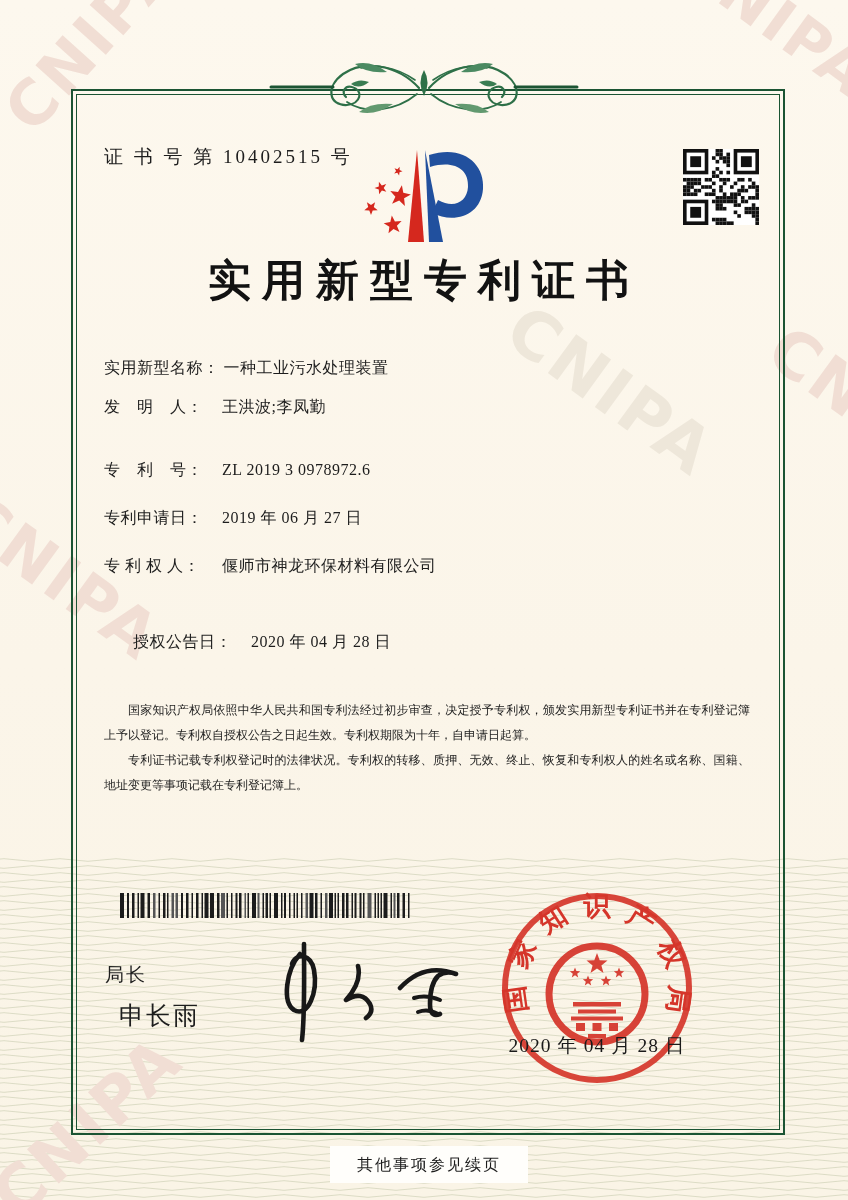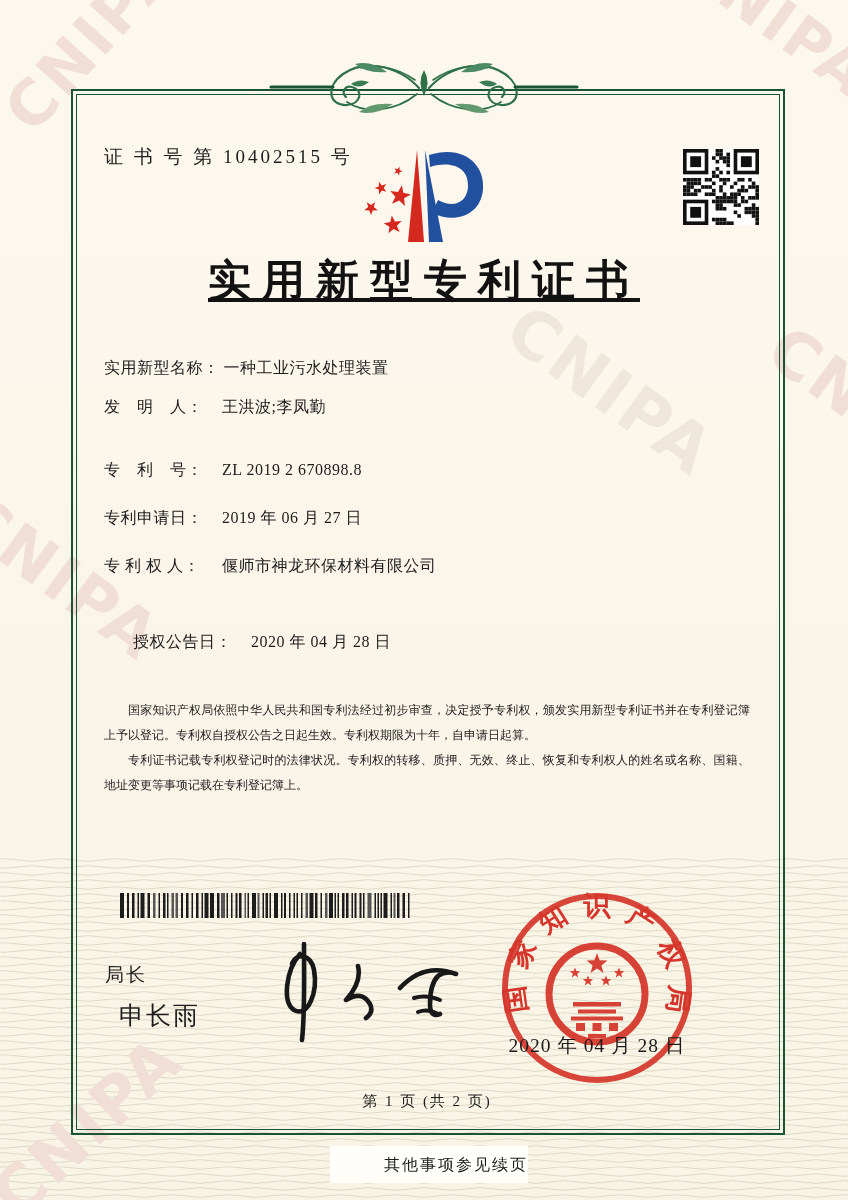--- a/index.html
+++ b/index.html
@@ -8,34 +8,34 @@
   .waves{position:absolute;left:0;top:856px;width:848px;height:344px;z-index:1;}
   .wm{position:absolute;z-index:2;font-family:"DejaVu Sans","Liberation Sans",sans-serif;font-weight:bold;letter-spacing:3px;color:#f1ded4;user-select:none;white-space:nowrap;}
   .wm.grey{color:#eee7da;}
   .frame{position:absolute;left:71px;top:89px;width:710px;height:1042px;border:2px solid #1b5433;z-index:3;}
   .frame-inner{position:absolute;left:3px;top:3px;right:3px;bottom:3px;border:1.5px solid #1b5433;}
   .ornament{position:absolute;left:50%;transform:translateX(-50%);top:54px;z-index:4;}
   .content{position:absolute;inset:0;z-index:5;padding-left:24px;}
   .cert-no{position:absolute;left:104px;top:144px;font-size:19px;letter-spacing:3px;}
   .logo{position:absolute;left:358px;top:142px;}
   .qr{position:absolute;left:683px;top:149px;width:76px;height:76px;}
-  .title{position:absolute;left:0;right:0;top:252px;text-align:center;font-size:43px;font-weight:600;letter-spacing:11px;color:#121212;text-decoration:underline;}
+  .title{position:absolute;left:0;right:0;top:252px;text-align:center;font-size:43px;font-weight:600;letter-spacing:11px;color:#121212;}
   .row{position:absolute;left:104px;font-size:16px;letter-spacing:.5px;white-space:nowrap;}
   .row .lbl{display:inline-block;min-width:114px;}
   .row .val{margin-left:4px;}
   .grant2{position:absolute;left:457px;top:0;}
   .body-text{position:absolute;left:104px;top:698px;width:646px;font-size:12px;line-height:25px;text-align:justify;}
   .body-text p{margin:0;text-indent:2em;}
   .barcode{position:absolute;left:120px;top:893px;}
   .sig-role{position:absolute;left:105px;top:962px;font-family:"Liberation Sans","DejaVu Sans",sans-serif;font-size:19px;letter-spacing:2px;}
   .sig-name{position:absolute;left:119px;top:999px;font-family:Liberation Serif, serif;font-size:25px;letter-spacing:2px;}
   .signature{position:absolute;left:238px;top:936px;}
   .seal{position:absolute;left:487px;top:878px;}
   .page-num{position:absolute;left:72px;width:710px;top:1092px;text-align:center;font-size:15px;letter-spacing:2px;}
-  .note-box{position:absolute;left:330px;top:1146px;width:198px;height:37px;background:#fffefb;z-index:6;text-align:right;line-height:37px;font-size:16px;letter-spacing:2px;}
+  .note-box{position:absolute;left:330px;top:1146px;width:198px;height:37px;background:#fffefb;z-index:6;text-align:center;line-height:37px;font-size:16px;letter-spacing:2px;}
 </style>
 </head>
 <body>
 
 <div class="page">
 
   <svg class="waves" width="848" height="344" id="waves">
       <path d="M-10 4 q14 -2.6 28 0 t28 0 t28 0 t28 0 t28 0 t28 0 t28 0 t28 0 t28 0 t28 0 t28 0 t28 0 t28 0 t28 0 t28 0 t28 0 t28 0 t28 0 t28 0 t28 0 t28 0 t28 0 t28 0 t28 0 t28 0 t28 0 t28 0 t28 0 t28 0 t28 0 t28 0 t28 0" fill="none" stroke="rgba(150,162,120,0.30)" stroke-width="1"></path>
       <path d="M-10 11 q14 2.6 28 0 t28 0 t28 0 t28 0 t28 0 t28 0 t28 0 t28 0 t28 0 t28 0 t28 0 t28 0 t28 0 t28 0 t28 0 t28 0 t28 0 t28 0 t28 0 t28 0 t28 0 t28 0 t28 0 t28 0 t28 0 t28 0 t28 0 t28 0 t28 0 t28 0 t28 0 t28 0" fill="none" stroke="rgba(150,162,120,0.30)" stroke-width="1"></path>
       <path d="M-10 18 q14 -2.6 28 0 t28 0 t28 0 t28 0 t28 0 t28 0 t28 0 t28 0 t28 0 t28 0 t28 0 t28 0 t28 0 t28 0 t28 0 t28 0 t28 0 t28 0 t28 0 t28 0 t28 0 t28 0 t28 0 t28 0 t28 0 t28 0 t28 0 t28 0 t28 0 t28 0 t28 0 t28 0" fill="none" stroke="rgba(150,162,120,0.30)" stroke-width="1"></path>
@@ -270,21 +270,21 @@
 
     <div class="title">实用新型专利证书</div>
 
     <div class="row" style="top:358px;">
       <span class="lbl">实用新型名称：</span><span class="val">一种工业污水处理装置</span>
     </div>
     <div class="row" style="top:397px;">
       <span class="lbl">发　明　人：</span><span class="val">王洪波;李凤勤</span>
     </div>
     <div class="row" style="top:460px;">
-      <span class="lbl">专　利　号：</span><span class="val">ZL 2019 2 670898.8</span>
+      <span class="lbl">专　利　号：</span><span class="val">ZL 2019 3 0978972.6</span>
     </div>
     <div class="row" style="top:508px;">
       <span class="lbl">专利申请日：</span><span class="val">2019 年 06 月 27 日</span>
     </div>
     <div class="row" style="top:556px;">
       <span class="lbl">专 利 权 人：</span><span class="val">偃师市神龙环保材料有限公司</span>
     </div>
 
     <div class="row" style="top:632px;margin-left:29px;">
       <span class="lbl">授权公告日：</span><span class="val">2020 年 04 月 28 日</span>
@@ -400,17 +400,16 @@
           <rect x="-26" y="28.5" width="52" height="4"></rect>
           <rect x="-21" y="35" width="9" height="8"></rect>
           <rect x="-4.5" y="35" width="9" height="8"></rect>
           <rect x="12" y="35" width="9" height="8"></rect>
           <rect x="-9" y="46" width="18" height="4"></rect>
         </g>
       </g>
       <text y="64" text-anchor="middle" font-size="19.5" letter-spacing="1" fill="#1a1a1a" font-family="'Liberation Serif','DejaVu Serif',serif">2020 年 04 月 28 日</text>
     </svg>
 
-    <div class="page-num">第 1 页 (共 2 页)</div>
     <div class="note-box">其他事项参见续页</div>
 
   </div>
 </div>
 
 </body></html>

